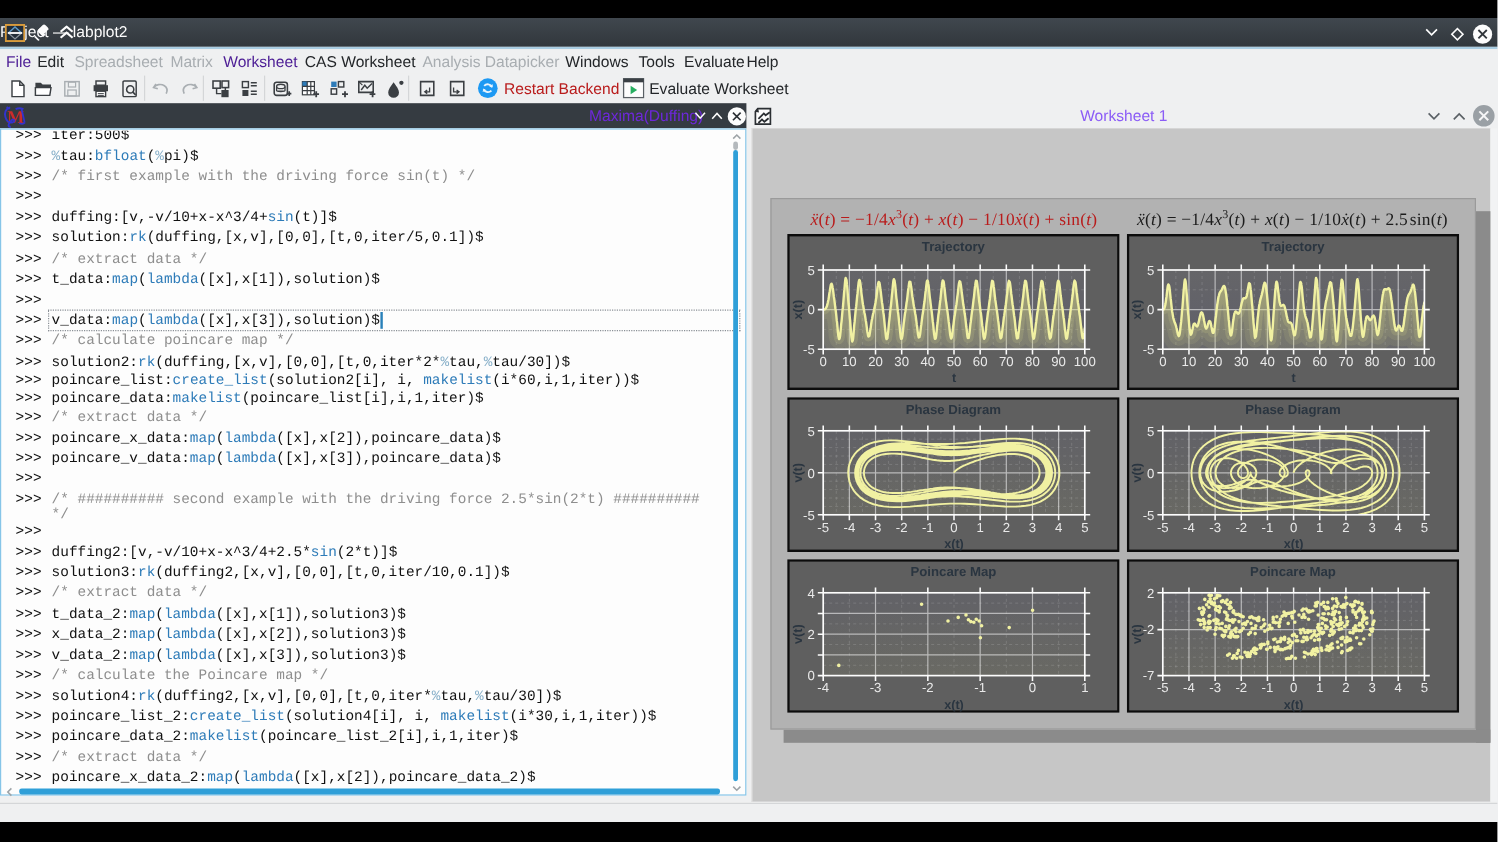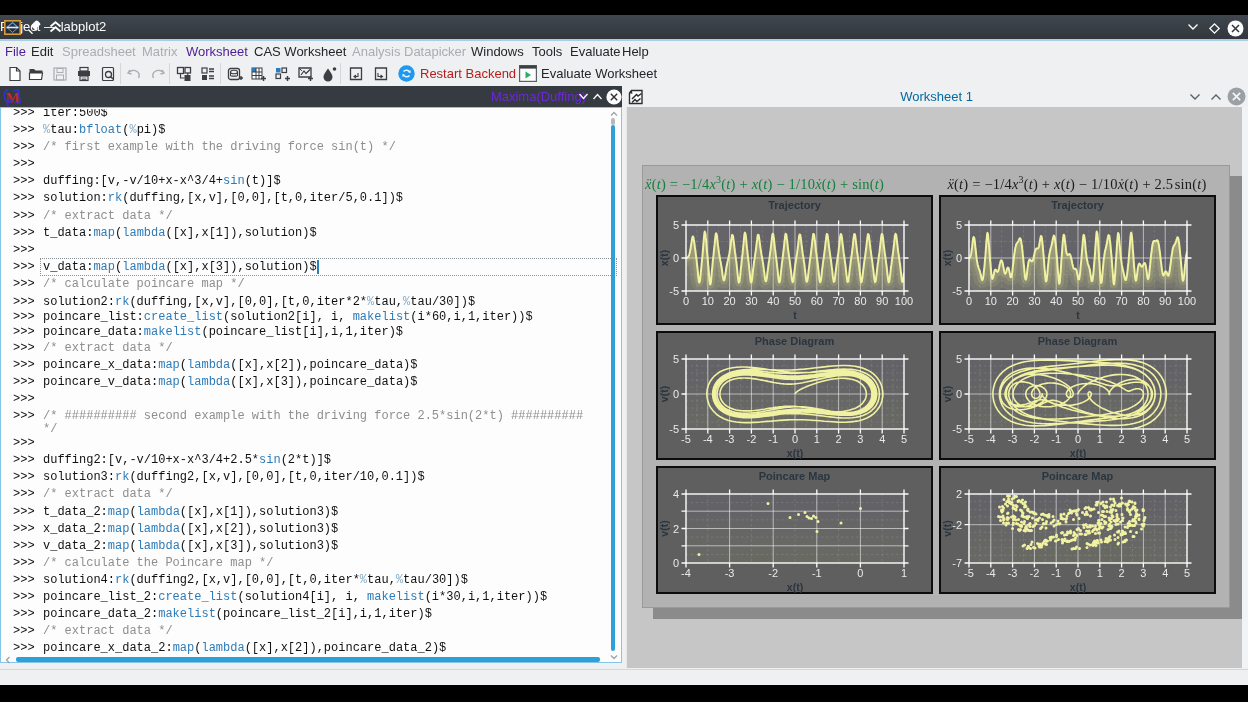--- a/index.html
+++ b/index.html
@@ -236,21 +236,21 @@
 <div class="abs" style="left:610.5px;top:118px;width:4px;height:7px;background:#b4b9bd;border-radius:2px"></div>
 <div class="abs" style="left:610.5px;top:125px;width:4px;height:526px;background:#2f9fd8;border-radius:2px"></div>
 <svg class="abs" style="left:608px;top:652px" width="12" height="10" viewBox="0 0 12 10">
     <path d="M3 3.5 L6 6.5 L9 3.5" fill="none" stroke="#9da3a7" stroke-width="1.3"></path>
   </svg>
 <svg class="abs" style="left:3px;top:654px" width="10" height="12" viewBox="0 0 10 12">
     <path d="M6.5 3 L3.5 6 L6.5 9" fill="none" stroke="#9da3a7" stroke-width="1.3"></path>
   </svg>
 <div class="abs" style="left:16px;top:657px;width:584px;height:4.5px;background:#2f9fd8;border-radius:2px"></div>
 <div class="abs" style="left:625px;top:86px;width:623px;height:21px;background:#eff0f1"></div>
-<div class="abs" style="left:625px;top:89px;width:623px;text-align:center;font-size:13px;color:#0369a1">Worksheet 1</div>
+<div class="abs" style="left:625px;top:89px;width:623px;text-align:center;font-size:13px;color:#8b5cf6">Worksheet 1</div>
 <svg class="abs" style="left:627px;top:89px" width="17" height="16" viewBox="0 0 17 16">
 <path d="M4.5 1.5 H15 V14.5 H2.5 V4 Z" fill="#fdfdfd" stroke="#2b2f33" stroke-width="1.4"></path>
 <path d="M4.8 1.2 L2.2 4.2 L5.5 4.8 Z" fill="#2b2f33"></path>
 <path d="M5 10 L9.5 5.5 L11 7 L14.5 4.5" fill="none" stroke="#2b2f33" stroke-width="1.5"></path>
 <path d="M5 13.5 L8 10.5 L10 12.5 L13.5 9.5" fill="none" stroke="#2b2f33" stroke-width="1.5"></path>
   </svg>
 <svg class="abs" style="left:1189px;top:92px" width="12" height="10" viewBox="0 0 12 10">
     <path d="M1.5 2.5 L6 7 L10.5 2.5" fill="none" stroke="#5a6065" stroke-width="1.4"></path>
   </svg>
 <svg class="abs" style="left:1210px;top:92px" width="12" height="10" viewBox="0 0 12 10">
@@ -258,21 +258,21 @@
   </svg>
 <svg class="abs" style="left:1227px;top:87px" width="19" height="19" viewBox="0 0 19 19">
     <circle cx="9.5" cy="9.5" r="9" fill="#9aa0a5"></circle>
     <path d="M5.8 5.8 L13.2 13.2 M13.2 5.8 L5.8 13.2" stroke="#f5f5f6" stroke-width="1.7"></path>
   </svg>
 <div class="abs" style="left:626px;top:107px;width:616px;height:561px;background:#c6c6c6;border-left:1px solid #e8e8e8"></div>
 <div class="abs" style="left:1242px;top:107px;width:6px;height:561px;background:#f2f3f4"></div>
 <div class="abs" style="left:1230px;top:176px;width:12px;height:443px;background:#8b8b8b"></div>
 <div class="abs" style="left:653px;top:608px;width:589px;height:11px;background:#8b8b8b"></div>
 <div class="abs" style="left:642px;top:165px;width:588px;height:443px;background:#b2b2b2;border:1px solid #9a9a9a"></div>
-<div style="position:absolute;width:300px;text-align:left;font-family:Liberation Serif,serif;font-size:14.5px;letter-spacing:0.2px;color:#15803d;left:645px;top:174px"><i>ẍ</i>(<i>t</i>) = −1/4<i>x</i><sup style="font-size:10px">3</sup>(<i>t</i>) + <i>x</i>(<i>t</i>) − 1/10<i>ẋ</i>(<i>t</i>) + sin(<i>t</i>)</div>
+<div style="position:absolute;width:300px;text-align:center;font-family:Liberation Serif,serif;font-size:14.5px;letter-spacing:0.2px;color:#b91c1c;left:645px;top:174px"><i>ẍ</i>(<i>t</i>) = −1/4<i>x</i><sup style="font-size:10px">3</sup>(<i>t</i>) + <i>x</i>(<i>t</i>) − 1/10<i>ẋ</i>(<i>t</i>) + sin(<i>t</i>)</div>
 <div style="position:absolute;width:300px;text-align:center;font-family:Liberation Serif,serif;font-size:14.5px;letter-spacing:0.2px;color:#1c1c1c;left:927px;top:174px"><i>ẍ</i>(<i>t</i>) = −1/4<i>x</i><sup style="font-size:10px">3</sup>(<i>t</i>) + <i>x</i>(<i>t</i>) − 1/10<i>ẋ</i>(<i>t</i>) + 2.5 sin(<i>t</i>)</div>
 <svg class="abs" style="left:656px;top:195px" width="277" height="130" viewBox="0 0 277 130">
     <defs>
       <linearGradient id="pg1" x1="0" y1="0" x2="0" y2="1">
 <stop offset="0" stop-color="#656568"></stop>
         <stop offset="1" stop-color="#5f5f6a"></stop>
       </linearGradient>
 <radialGradient id="rg1" cx="0.5" cy="0.95" r="0.8">
 <stop offset="0" stop-color="#a2a272" stop-opacity="0.0"></stop>
         <stop offset="1" stop-color="#a2a272" stop-opacity="0"></stop>

